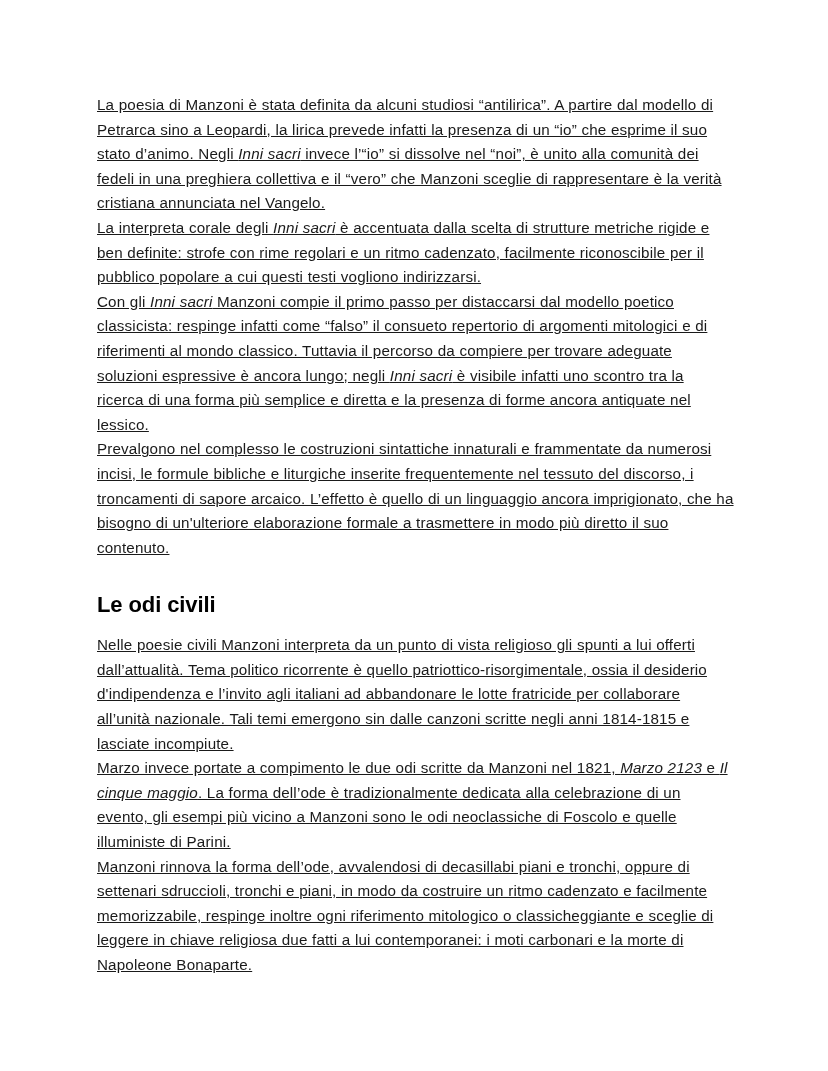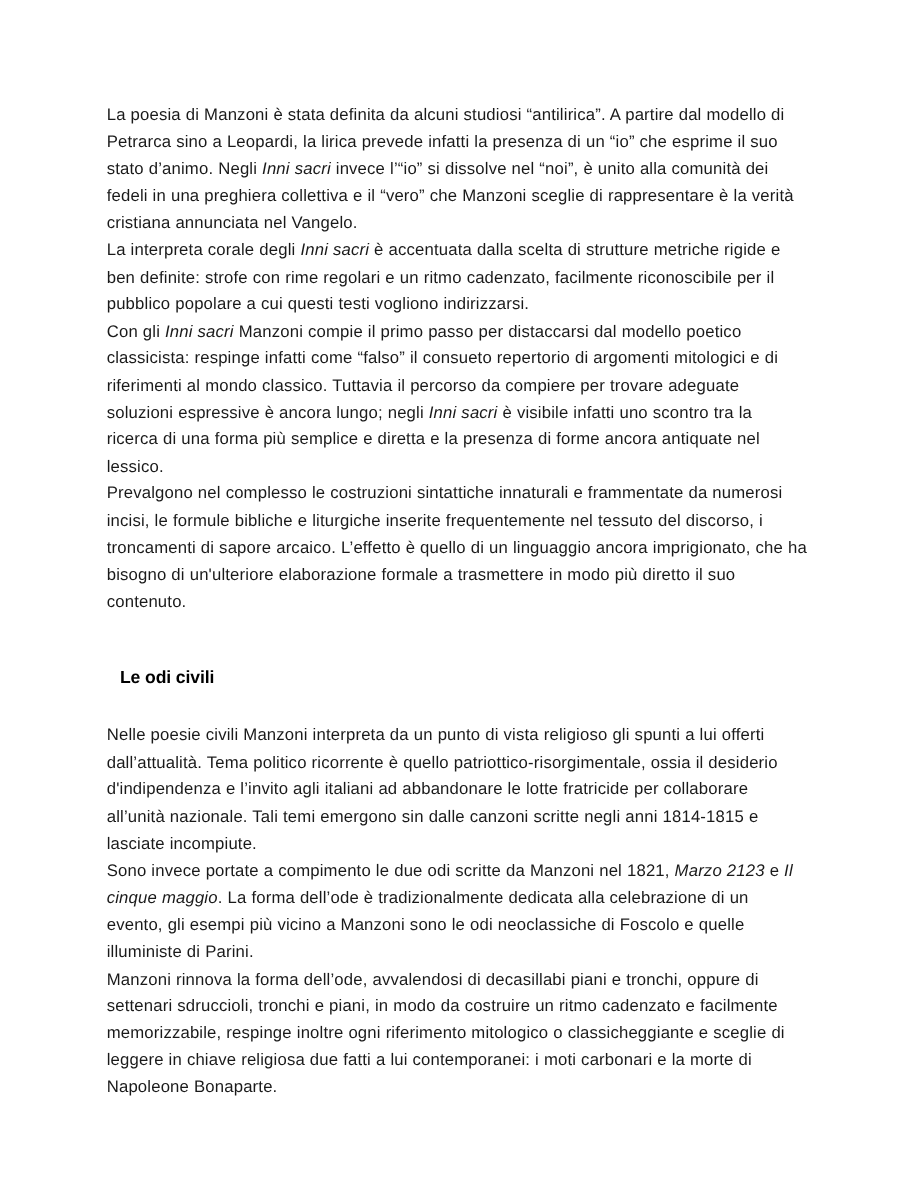--- a/index.html
+++ b/index.html
@@ -26,24 +26,25 @@
     width: 637px;
   }
   p.para {
     margin: 0;
     font-size: 15.2px;
     line-height: 24.6px;
     color: #1a1a1a;
     text-align: left;
     letter-spacing: 0.01em;
     word-spacing: 0.01em;
+    text-decoration: underline;
   }
   h2.section-heading {
-    margin: 12px;
-    font-size: 16px;
+    margin: 0;
+    font-size: 22px;
     line-height: 30px;
     font-weight: bold;
     color: #000000;
     letter-spacing: -0.1px;
   }
   .heading-block {
     padding-top: 30px;
     padding-bottom: 13px;
   }
   em {
@@ -56,16 +57,16 @@
 <div class="page">
   <div class="content" id="doc-body">
       <p class="para"><span>La poesia di Manzoni è stata definita da alcuni studiosi “antilirica”. A partire dal modello di Petrarca sino a Leopardi, la lirica prevede infatti la presenza di un “io” che esprime il suo stato d’animo. Negli </span><em>Inni sacri</em><span> invece l’“io” si dissolve nel “noi”, è unito alla comunità dei fedeli in una preghiera collettiva e il “vero” che Manzoni sceglie di rappresentare è la verità cristiana annunciata nel Vangelo.</span></p>
       <p class="para"><span>La interpreta corale degli </span><em>Inni sacri</em><span> è accentuata dalla scelta di strutture metriche rigide e ben definite: strofe con rime regolari e un ritmo cadenzato, facilmente riconoscibile per il pubblico popolare a cui questi testi vogliono indirizzarsi.</span></p>
       <p class="para"><span>Con gli </span><em>Inni sacri</em><span> Manzoni compie il primo passo per distaccarsi dal modello poetico classicista: respinge infatti come “falso” il consueto repertorio di argomenti mitologici e di riferimenti al mondo classico. Tuttavia il percorso da compiere per trovare adeguate soluzioni espressive è ancora lungo; negli </span><em>Inni sacri</em><span> è visibile infatti uno scontro tra la ricerca di una forma più semplice e diretta e la presenza di forme ancora antiquate nel lessico.</span></p>
       <p class="para"><span>Prevalgono nel complesso le costruzioni sintattiche innaturali e frammentate da numerosi incisi, le formule bibliche e liturgiche inserite frequentemente nel tessuto del discorso, i troncamenti di sapore arcaico. L’effetto è quello di un linguaggio ancora imprigionato, che ha bisogno di un'ulteriore elaborazione formale a trasmettere in modo più diretto il suo contenuto.</span></p>
       <div class="heading-block">
         <h2 class="section-heading">Le odi civili</h2>
       </div>
       <p class="para"><span>Nelle poesie civili Manzoni interpreta da un punto di vista religioso gli spunti a lui offerti dall’attualità. Tema politico ricorrente è quello patriottico-risorgimentale, ossia il desiderio d'indipendenza e l’invito agli italiani ad abbandonare le lotte fratricide per collaborare all’unità nazionale. Tali temi emergono sin dalle canzoni scritte negli anni 1814-1815 e lasciate incompiute.</span></p>
-      <p class="para"><span>Sono invece portate a compimento le due odi scritte da Manzoni nel 1821, </span><em>Marzo 2123</em><span> e </span><em>Il cinque maggio</em><span>. La forma dell’ode è tradizionalmente dedicata alla celebrazione di un evento, gli esempi più vicino a Manzoni sono le odi neoclassiche di Foscolo e quelle illuministe di Parini.</span></p>
+      <p class="para"><span>Marzo invece portate a compimento le due odi scritte da Manzoni nel 1821, </span><em>Marzo 2123</em><span> e </span><em>Il cinque maggio</em><span>. La forma dell’ode è tradizionalmente dedicata alla celebrazione di un evento, gli esempi più vicino a Manzoni sono le odi neoclassiche di Foscolo e quelle illuministe di Parini.</span></p>
       <p class="para"><span>Manzoni rinnova la forma dell’ode, avvalendosi di decasillabi piani e tronchi, oppure di settenari sdruccioli, tronchi e piani, in modo da costruire un ritmo cadenzato e facilmente memorizzabile, respinge inoltre ogni riferimento mitologico o classicheggiante e sceglie di leggere in chiave religiosa due fatti a lui contemporanei: i moti carbonari e la morte di Napoleone Bonaparte.</span></p>
     </div>
 </div>
 
 </body></html>

